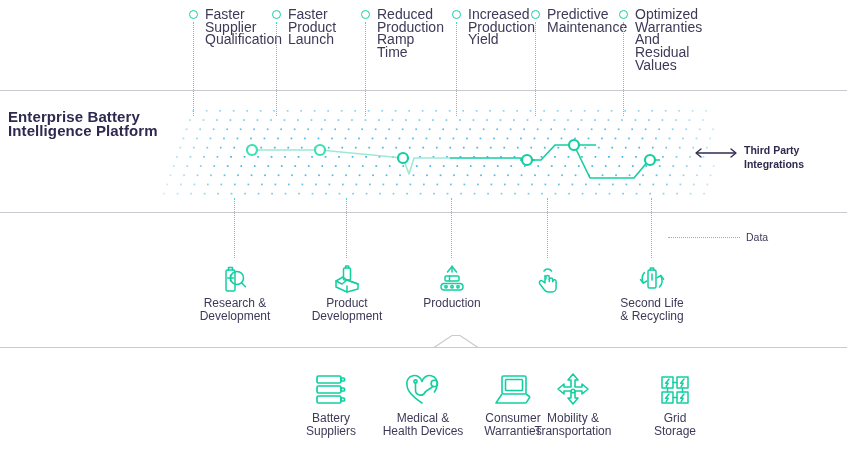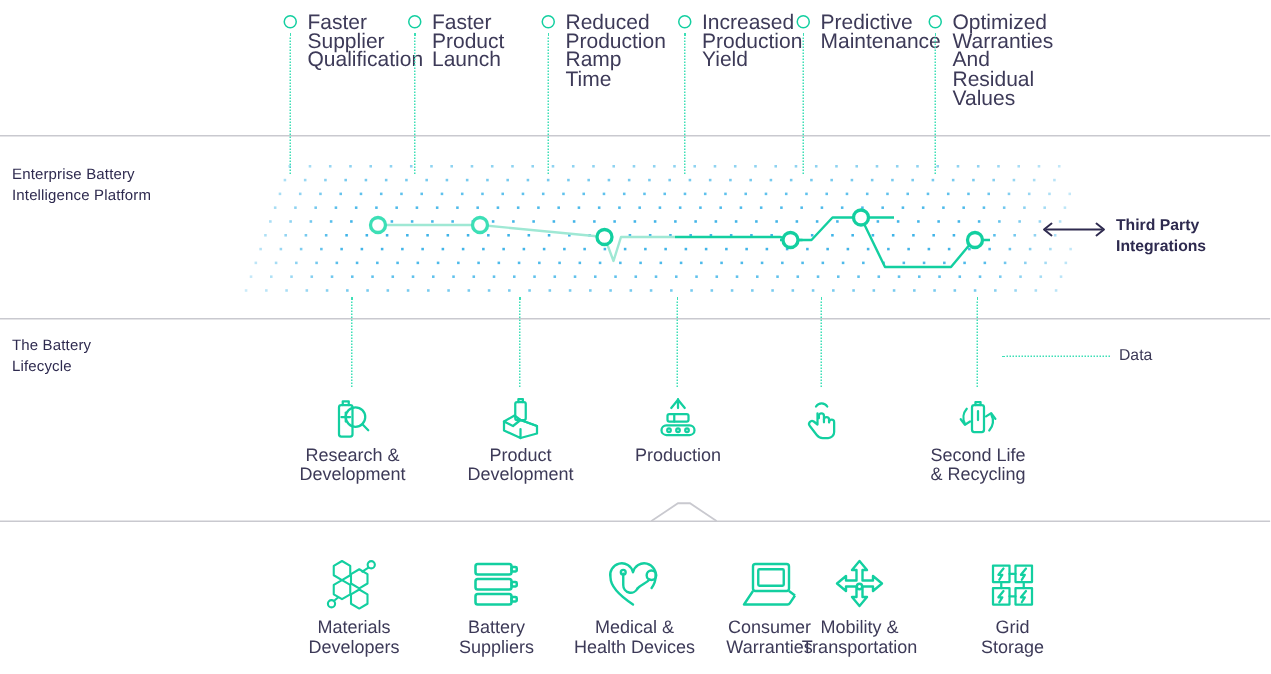--- a/index.html
+++ b/index.html
@@ -24,22 +24,22 @@
     position: absolute;
     left: 0;
     width: 847px;
     height: 1px;
     background: #c9c9cf;
   }
 
   
   .side-label {
     position: absolute;
-    font-size: 10px;
-    font-weight: normal;
+    font-size: 15px;
+    font-weight: bold;
     line-height: 13.5px;
     color: #2e2a4f;
     letter-spacing: 0.1px;
     white-space: pre-line;
   }
 
   
   .outcome {
     position: absolute;
     top: 8px;
@@ -164,22 +164,20 @@
   <div class="rule" style="top:90px;"></div>
   <div class="rule" style="top:212px;"></div>
   <div class="rule" style="top:347px;"></div>
 
   <svg id="chevron" viewBox="0 0 44 14">
     <polyline points="0,13.5 18,1.5 26,1.5 44,13.5" fill="none" stroke="#c9c9cf" stroke-width="1.2"></polyline>
   </svg>
 
   <div class="side-label" style="left:8px; top:110px;">Enterprise Battery
 Intelligence Platform</div>
-  <div class="side-label" style="left:8px; top:224px;">The Battery
-Lifecycle</div>
 
   <div class="outcome" style="left:189px;">
     <span class="oc-marker"></span>
     <span class="oc-text">Faster
 Supplier
 Qualification</span>
   </div>
   <div class="outcome" style="left:272px;">
     <span class="oc-marker"></span>
     <span class="oc-text">Faster
@@ -722,36 +720,20 @@
         <path d="M9.5 9.5 a9 9 0 0 0 -1.2 10"></path>
         <polyline points="5.5,16.5 8.3,20.2 11.7,18"></polyline>
         <path d="M24.5 24 a9 9 0 0 0 1.4 -10.5"></path>
         <polyline points="28.6,16.2 25.8,12.4 22.4,14.6"></polyline>
       </g>
     </svg>
     <span class="node-label">Second Life
 &amp; Recycling</span>
   </div>
 
-  <div class="ind-item node-item" style="left:177px; top:370px;">
-    <svg class="node-icon" width="42" height="42" viewBox="0 0 42 42">
-      <g fill="none" stroke="#13cfa0" stroke-width="1.4" stroke-linejoin="round">
-        <polygon points="13,4 18.5,7.2 18.5,13.5 13,16.7 7.5,13.5 7.5,7.2"></polygon>
-        <polygon points="24.5,9.5 30,12.7 30,19 24.5,22.2 19,19 19,12.7"></polygon>
-        <polygon points="13,16.7 18.5,19.9 18.5,26.2 13,29.4 7.5,26.2 7.5,19.9"></polygon>
-        <polygon points="24.5,23 30,26.2 30,32.5 24.5,35.7 19,32.5 19,26.2"></polygon>
-        <circle cx="32.5" cy="6.5" r="2.4"></circle>
-        <line x1="30.9" y1="8.3" x2="26" y2="11.4"></line>
-        <circle cx="6" cy="32.5" r="2.4"></circle>
-        <line x1="7.6" y1="30.7" x2="10.5" y2="28.2"></line>
-      </g>
-    </svg>
-    <span class="node-label">Materials
-Developers</span>
-  </div>
 
   <div class="ind-item node-item" style="left:272px; top:370px;">
     <svg class="node-icon" width="42" height="42" viewBox="0 0 42 42">
       <g fill="none" stroke="#13cfa0" stroke-width="1.7" stroke-linejoin="round">
         <rect x="7" y="6" width="24" height="7" rx="1.5"></rect>
         <rect x="31" y="8" width="3.5" height="3" rx="0.8"></rect>
         <rect x="7" y="16" width="24" height="7" rx="1.5"></rect>
         <rect x="31" y="18" width="3.5" height="3" rx="0.8"></rect>
         <rect x="7" y="26" width="24" height="7" rx="1.5"></rect>
         <rect x="31" y="28" width="3.5" height="3" rx="0.8"></rect>

